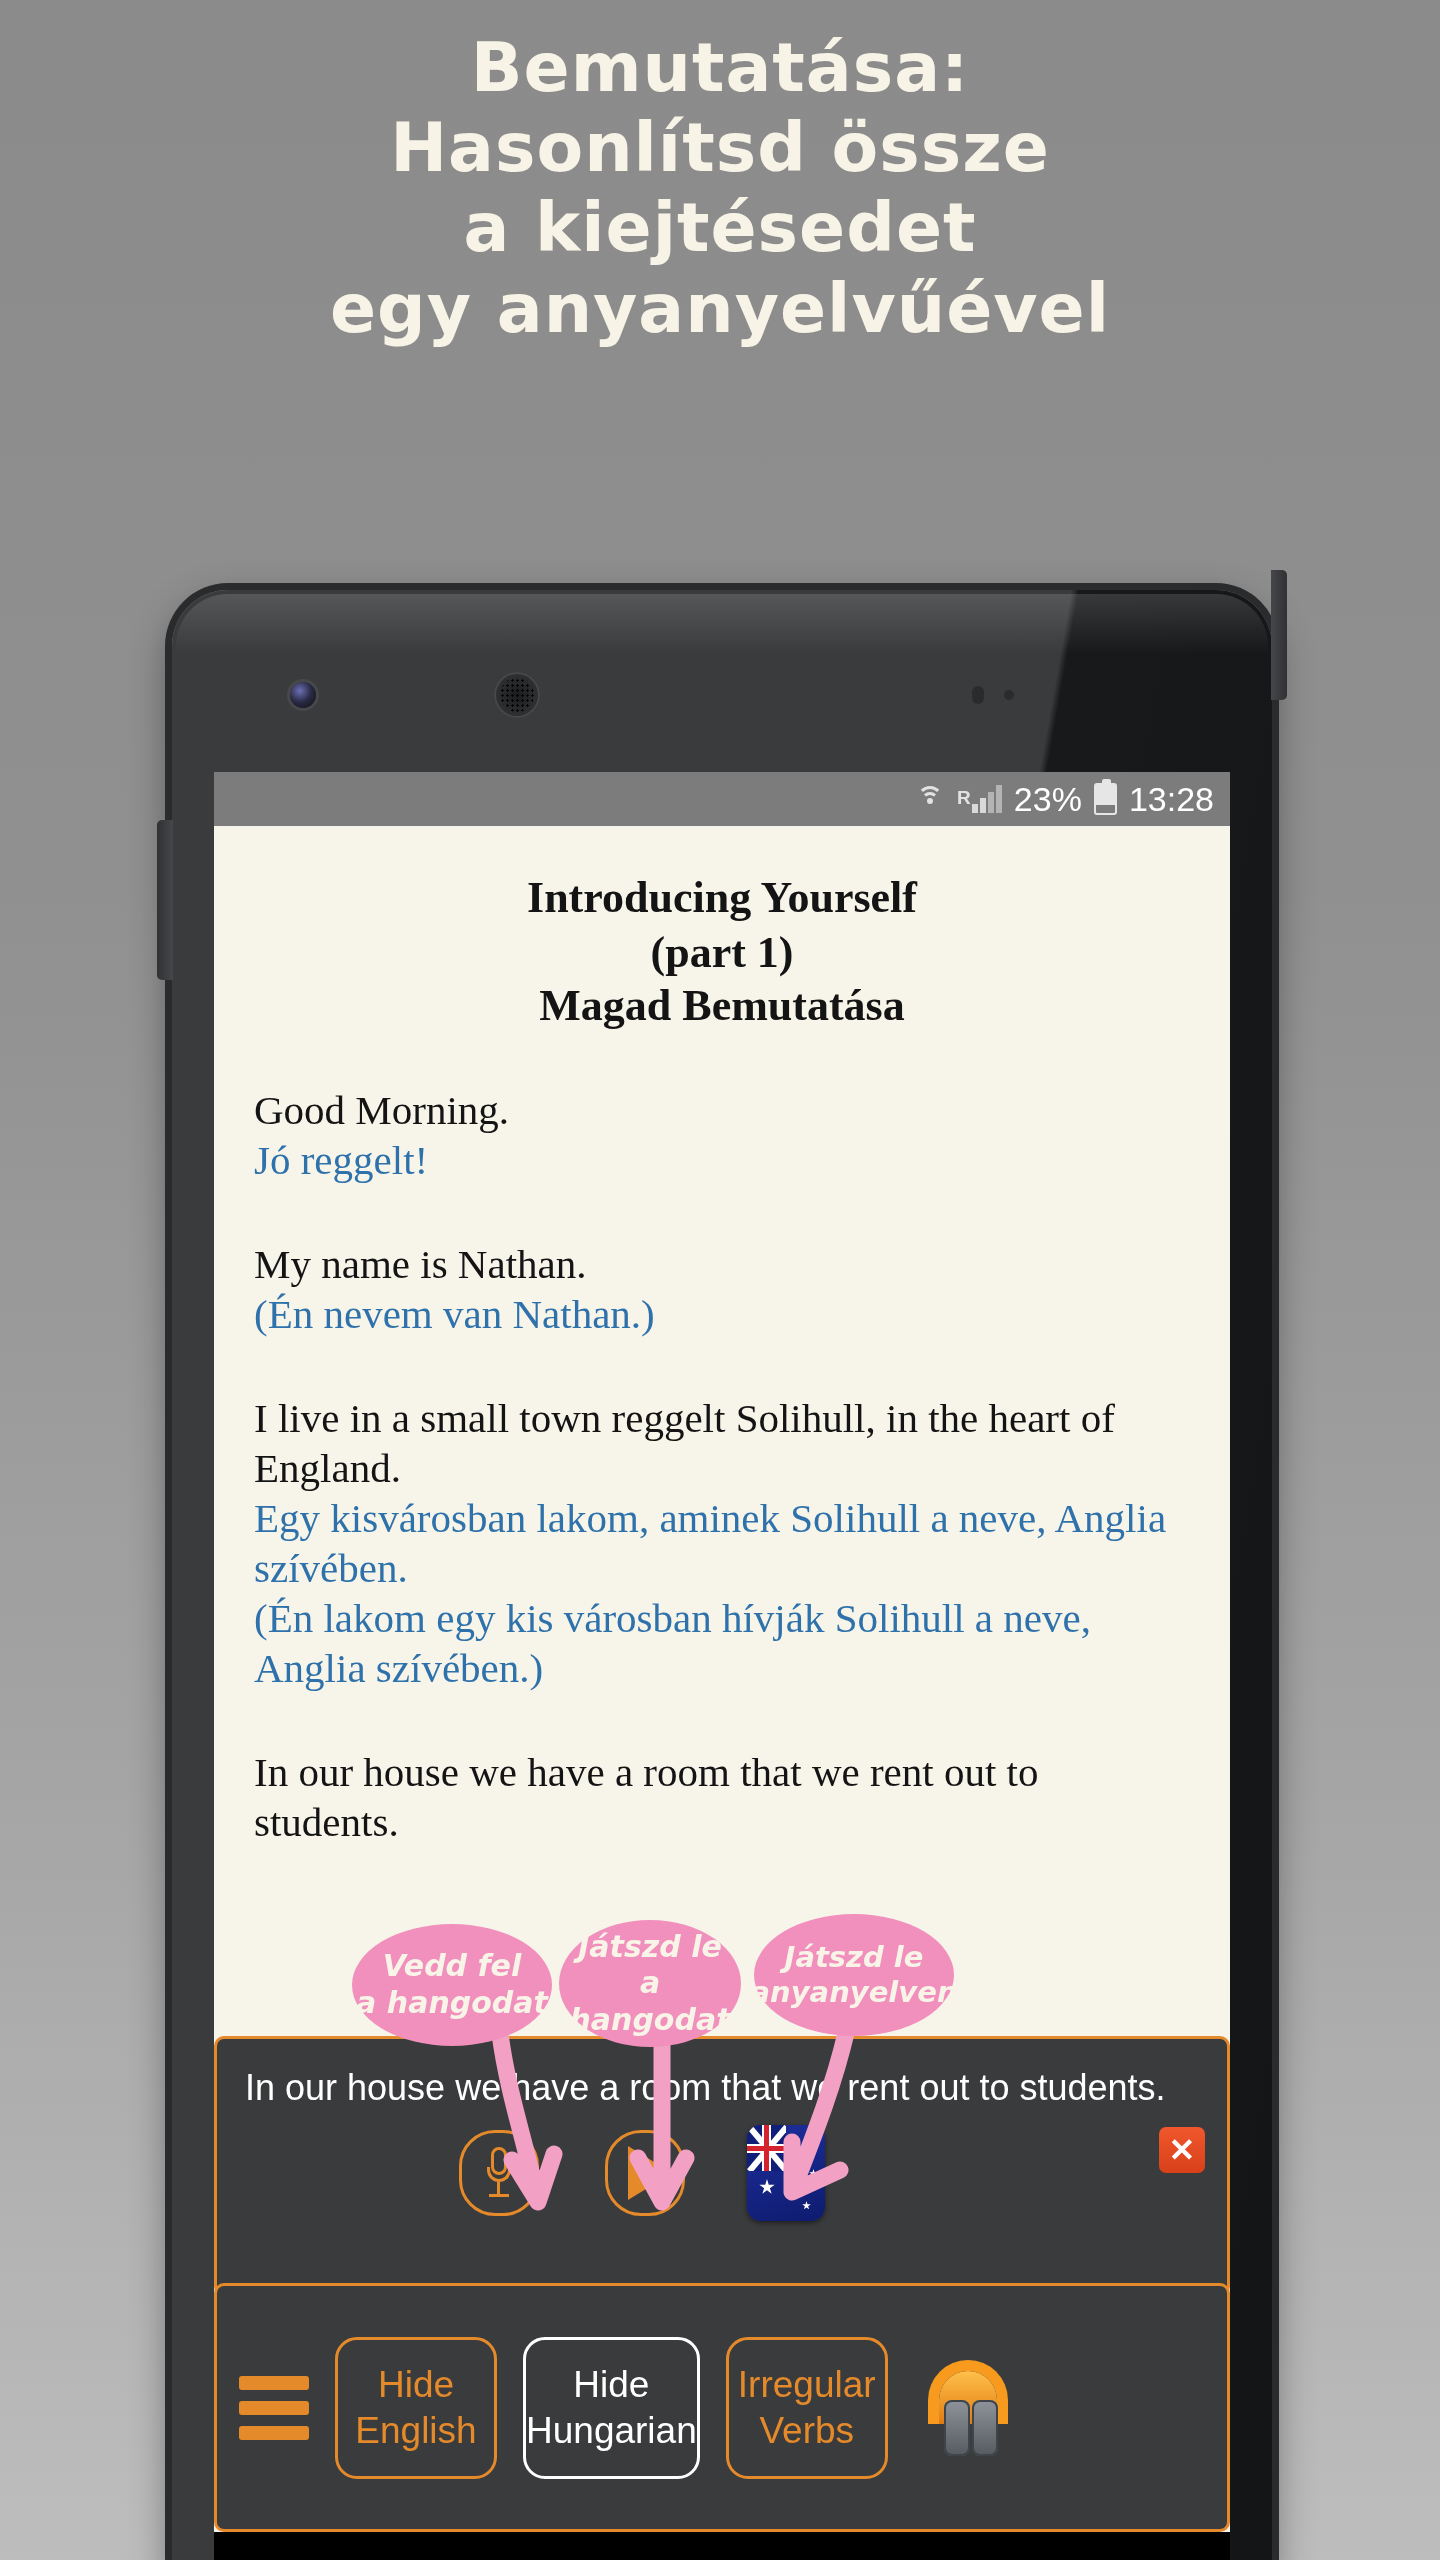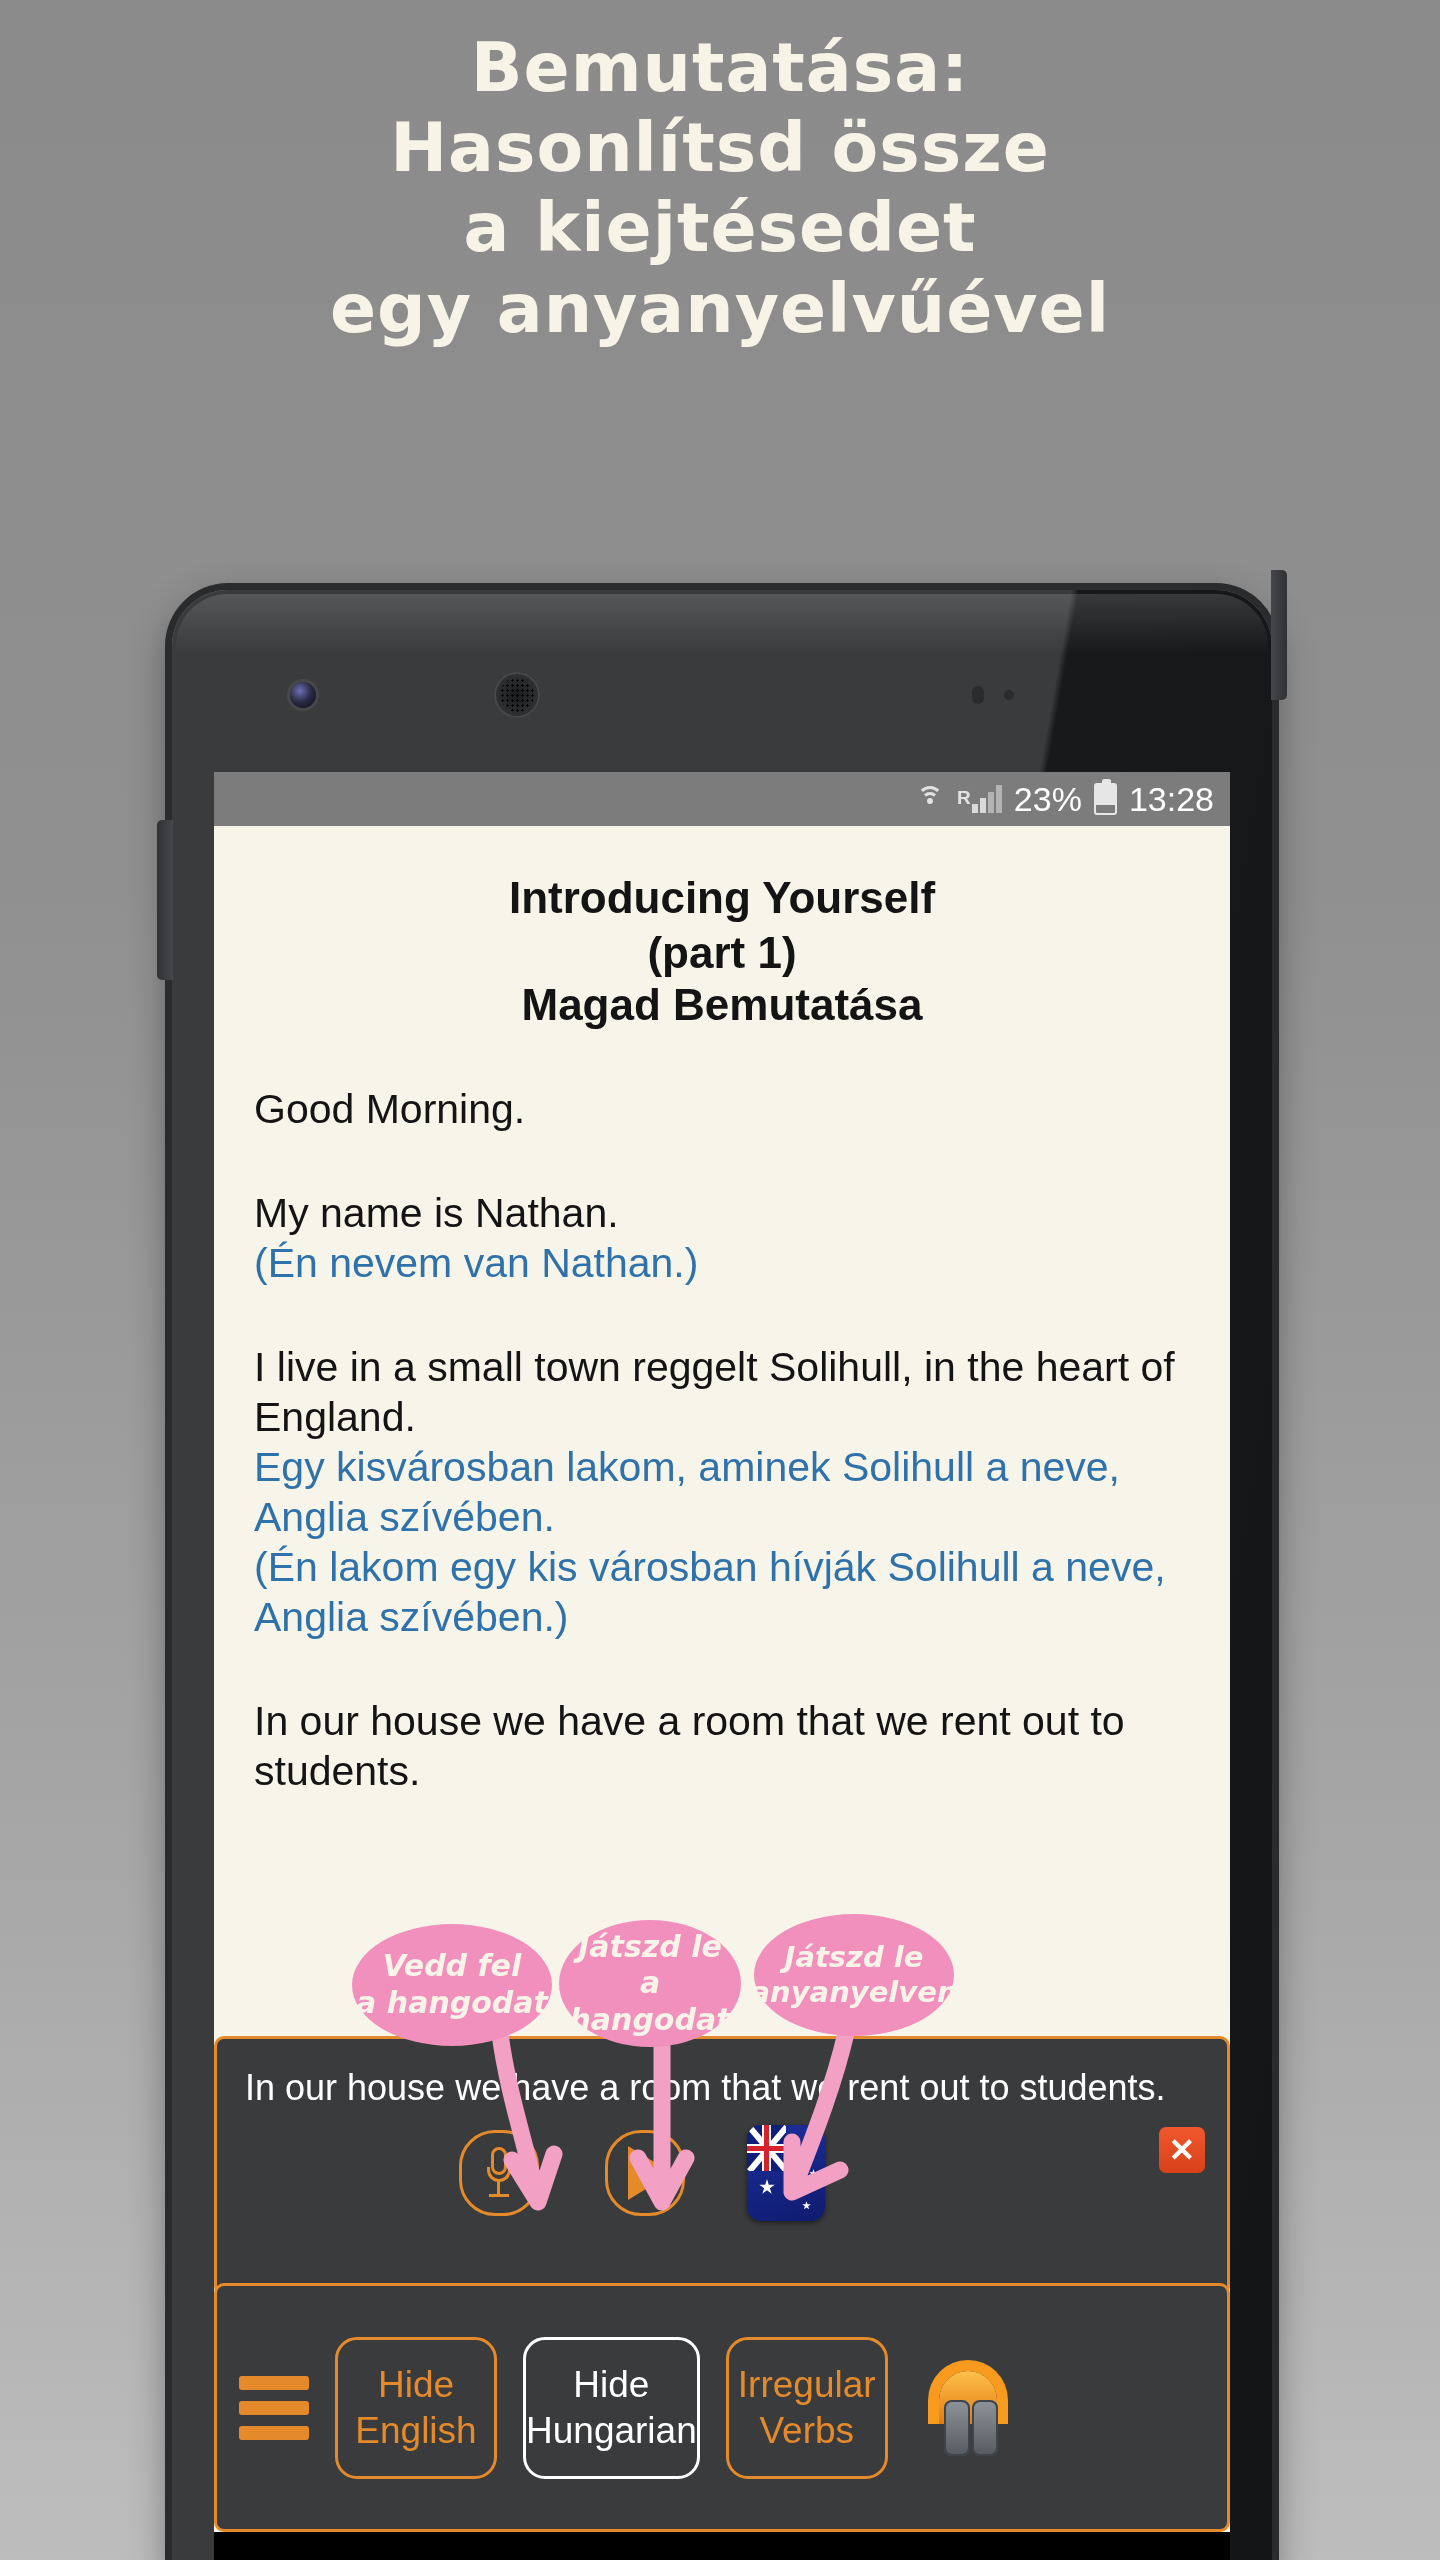--- a/index.html
+++ b/index.html
@@ -95,21 +95,21 @@
   .bars span:nth-child(1){ height:9px; }
   .bars span:nth-child(2){ height:15px; }
   .bars span:nth-child(3){ height:21px; background:#b4b4b4; }
   .bars span:nth-child(4){ height:28px; background:#b4b4b4; }
   .batt{ width:23px; height:32px; border:2px solid #e6e6e6; border-radius:3px;
     position:relative; background:linear-gradient(180deg,#e6e6e6 72%,transparent 72%); }
   .batt::before{ content:""; position:absolute; top:-6px; left:6px; width:9px;
     height:4px; background:#e6e6e6; border-radius:2px 2px 0 0; }
 
   
-  .doc{ padding:44px 40px 0 40px; font-family:Liberation Sans, sans-serif; }
+  .doc{ padding:44px 40px 0 40px; font-family:Liberation Serif, serif; }
   .doc-title{ text-align:center; font-weight:700; font-size:44px;
     color:#141414; line-height:1.25; }
   .doc-subtitle{ text-align:center; font-weight:700; font-size:44px;
     color:#141414; }
   .para{ margin-top:54px; font-size:41px; line-height:1.22; }
   .para .en{ color:#141414; display:block; }
   .para .hu{ color:#2f72ab; display:block; }
 
   
   .bubble{
@@ -280,20 +280,21 @@
 
     <div class="doc">
       <div class="doc-title">
         <div>Introducing Yourself</div>
         <div>(part 1)</div>
       </div>
       <div class="doc-subtitle">Magad Bemutatása</div>
 
       <div class="para">
         <span class="en">Good Morning.</span>
+        <span class="hu">Jó reggelt!</span>
       </div>
 
       <div class="para">
         <span class="en">My name is Nathan.</span>
         <span class="hu">(Én nevem van Nathan.)</span>
       </div>
 
       <div class="para">
         <span class="en">I live in a small town reggelt Solihull, in the heart of England.</span>
         <span class="hu">Egy kisvárosban lakom, aminek Solihull a neve, Anglia szívében.</span>

